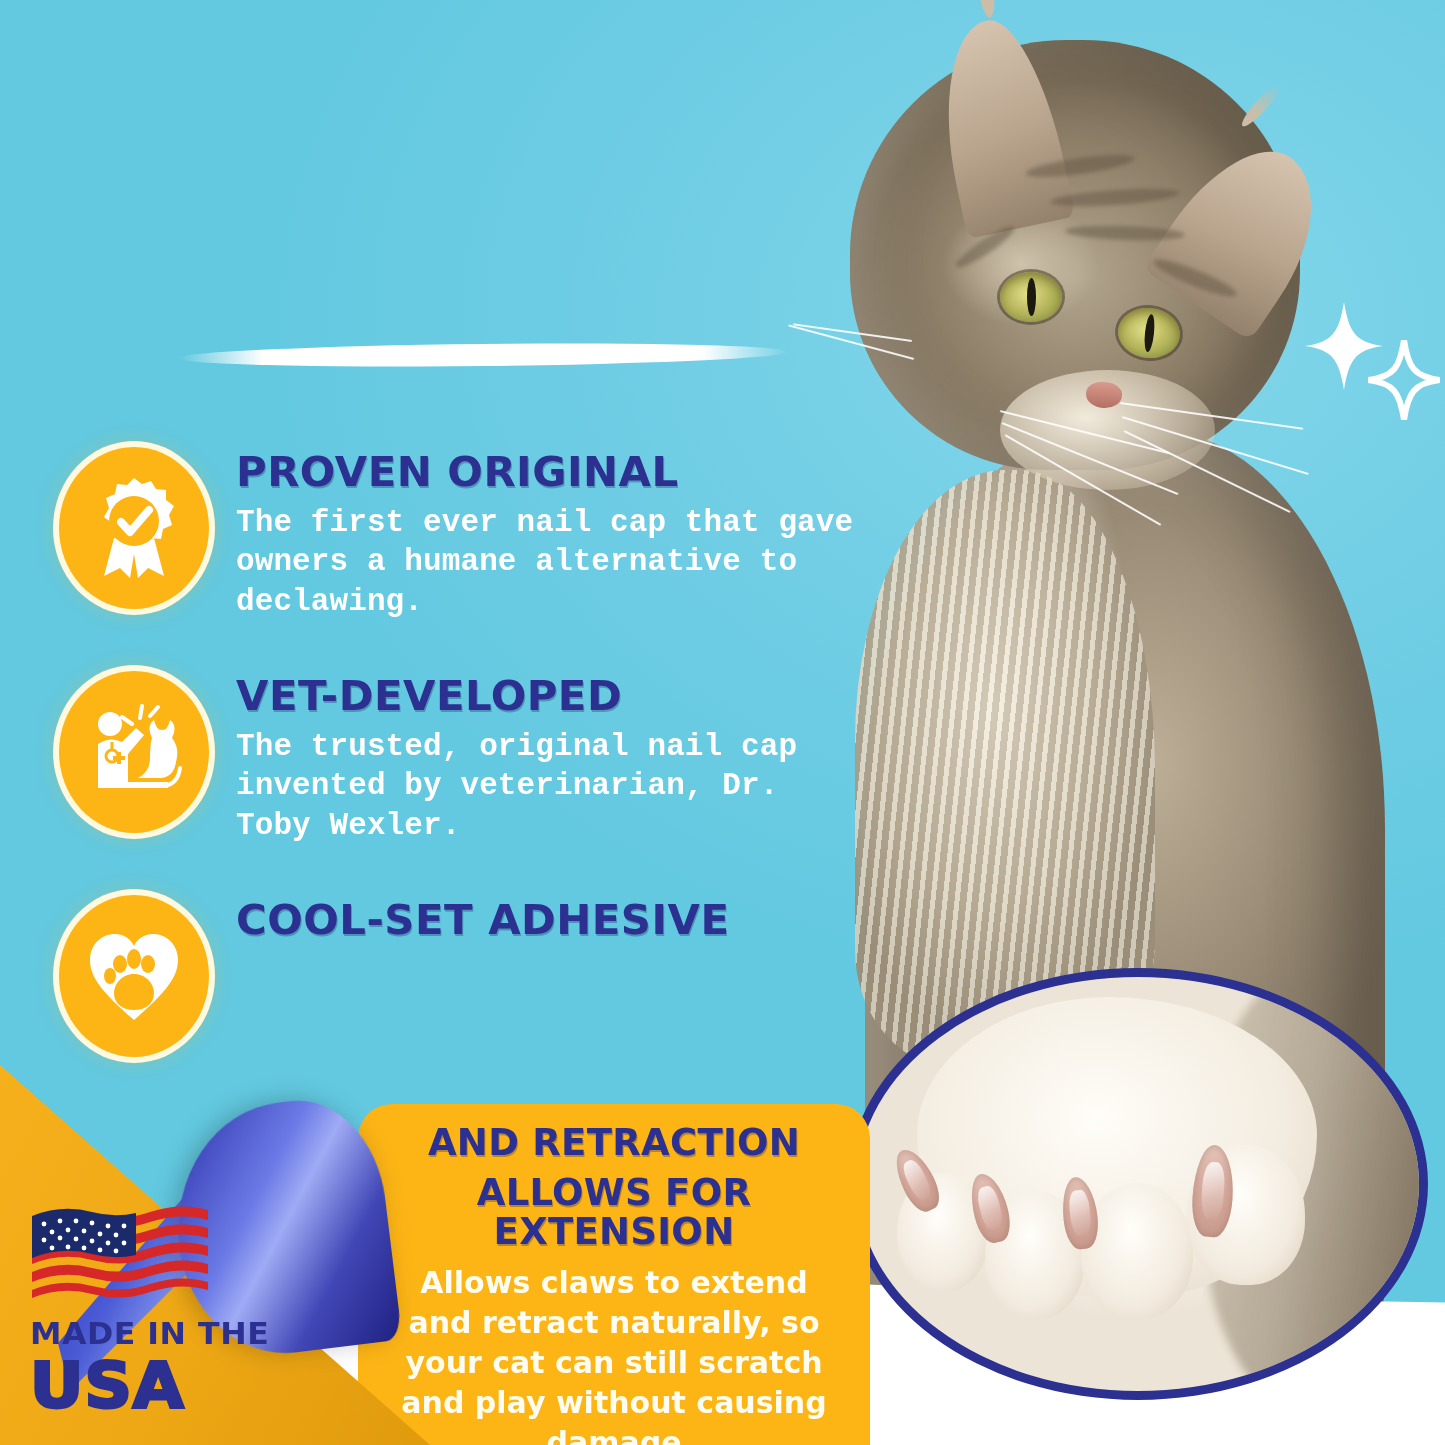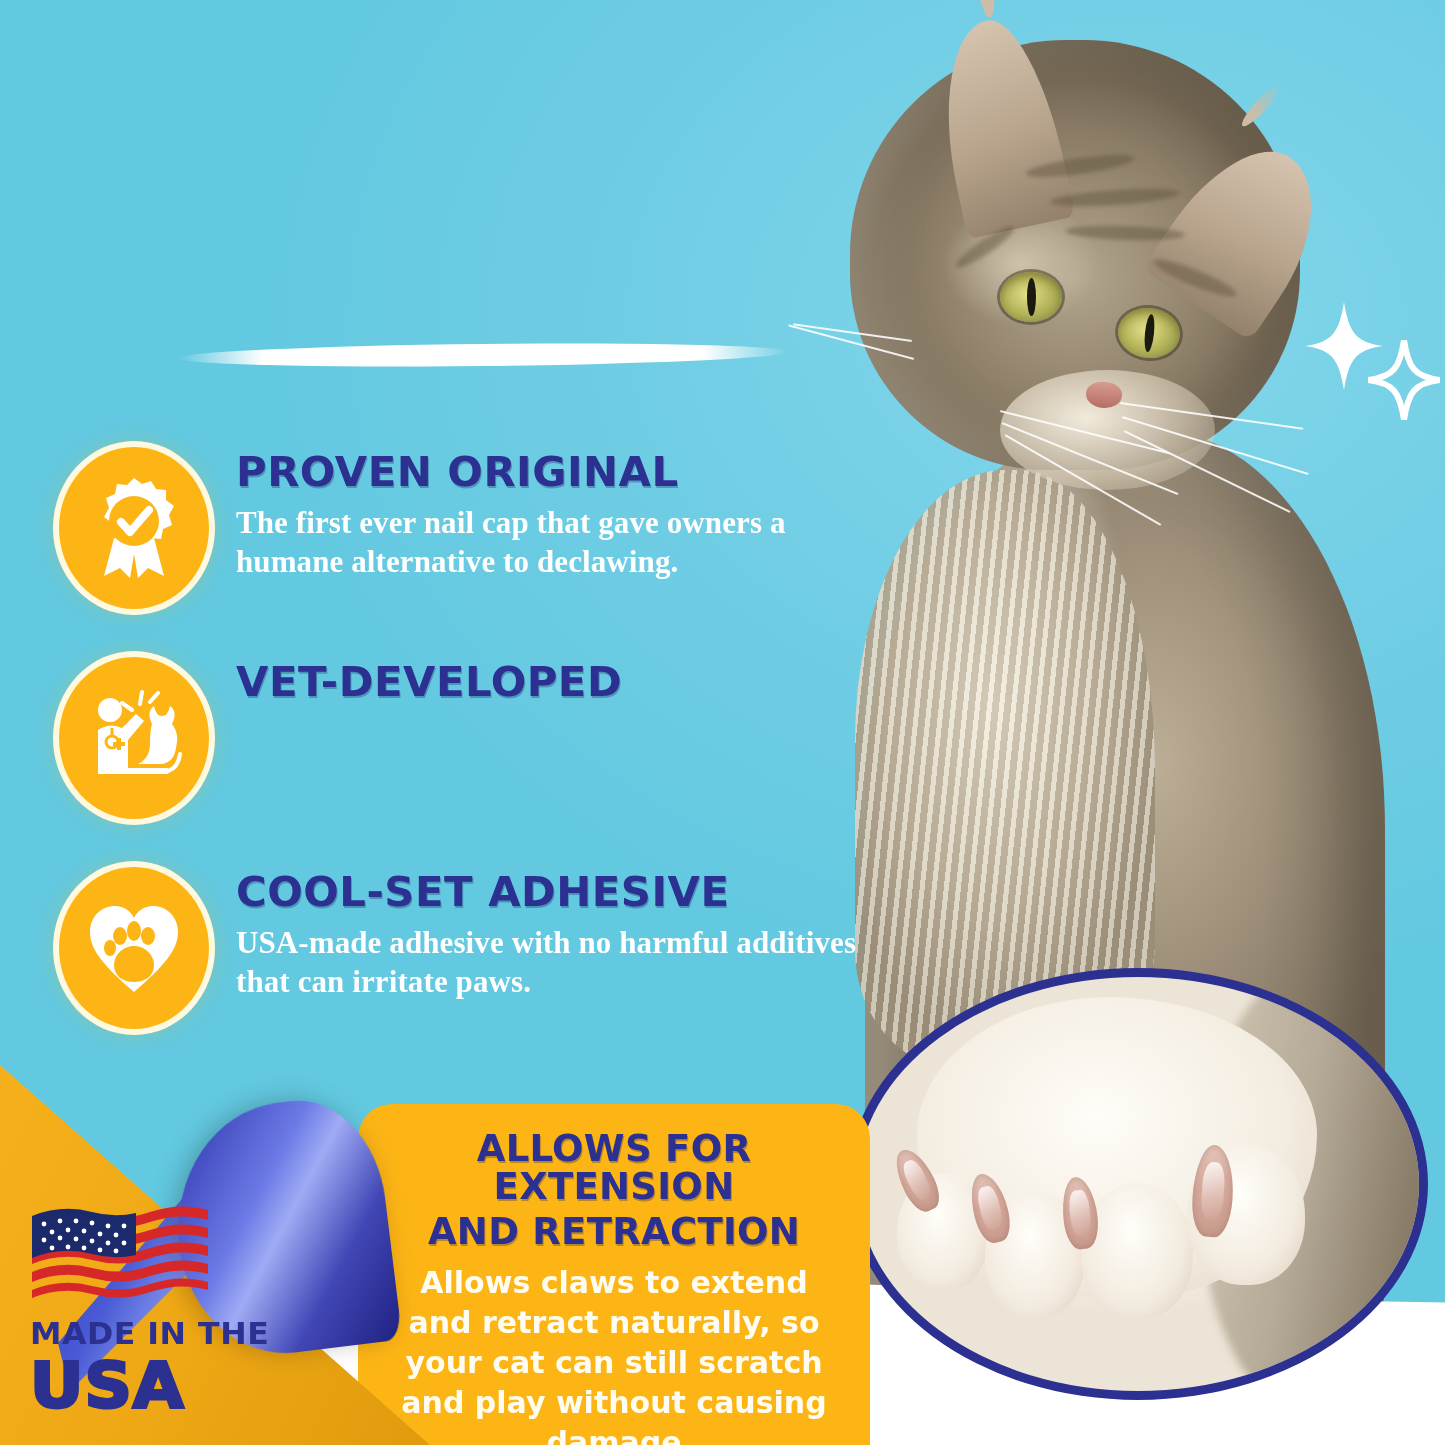--- a/index.html
+++ b/index.html
@@ -136,21 +136,21 @@
     font-family:"DejaVu Sans",sans-serif;
     font-weight:bold;
     font-size:41px;line-height:1.02;
     color:#2b3091;
     letter-spacing:.5px;
     transform:scaleX(1.02);transform-origin:left center;
     text-shadow:1px 2px 0 rgba(20,25,90,.30);
     margin-bottom:9px;
   }
   .f-desc{
-    font-family:Liberation Serif, serif;
+    font-family:Liberation Mono, monospace;
     font-weight:bold;
     font-size:31px;line-height:1.28;
     color:#ffffff;
     letter-spacing:.1px;
     max-width:640px;
   }
 
   
   .callout{
     position:absolute;left:358px;top:1104px;width:512px;
@@ -335,39 +335,39 @@
             <rect x="29" y="52" width="12" height="4" fill="#fdb515"></rect>
             <path d="M68 34 q-6 -12 2 -18 q2 10 8 10 q6 0 8 -10 q8 6 2 18 q8 10 4 24 q-2 14 -14 16 l-24 0 q12 -6 12 -20 q0 -14 2 -20 Z" fill="#fff"></path>
             <path d="M80 82 q14 -2 16 -18" fill="none" stroke="#fff" stroke-width="4" stroke-linecap="round"></path>
             <path d="M56 14 l2 -12 M66 12 l8 -9 M48 20 l-10 -7" stroke="#fff" stroke-width="4" stroke-linecap="round" fill="none"></path>
             <rect x="14" y="78" width="70" height="6" fill="#fff"></rect>
           </svg>
         </div>
       </div>
       <div class="f-text">
         <div class="f-title">VET-DEVELOPED</div>
+        <div class="f-desc">The trusted, original nail cap invented by veterinarian, Dr. Toby Wexler.</div>
       </div>
     </div>
 
     <div class="feature">
       <div class="f-icon">
         <div class="badge">
           <svg width="96" height="96" viewBox="0 0 96 96">
             <path d="M48 92 C18 66 4 50 4 32 C4 16 16 6 29 6 C38 6 45 11 48 18 C51 11 58 6 67 6 C80 6 92 16 92 32 C92 50 78 66 48 92 Z" fill="#fff"></path>
             <ellipse cx="34" cy="36" rx="7" ry="9" fill="#fdb515"></ellipse>
             <ellipse cx="48" cy="31" rx="7" ry="10" fill="#fdb515"></ellipse>
             <ellipse cx="62" cy="36" rx="7" ry="9" fill="#fdb515"></ellipse>
             <ellipse cx="24" cy="48" rx="6" ry="8" fill="#fdb515"></ellipse>
             <path d="M48 46 C60 46 68 56 68 65 C68 76 59 82 48 82 C37 82 28 76 28 65 C28 56 36 46 48 46 Z" fill="#fdb515"></path>
           </svg>
         </div>
       </div>
       <div class="f-text">
         <div class="f-title">COOL-SET ADHESIVE</div>
-        <div class="f-desc">USA-made adhesive with no harmful additives that can irritate paws.</div>
       </div>
     </div>
 
   </div>
 
   <div class="bg-white-bottom"></div>
 
   <div class="paw-oval">
     <div class="paw-fur-edge"></div>
     <div class="paw-pad paw-main"></div>
@@ -385,22 +385,22 @@
       </div>
     <div class="claw" style="left:206px;top:200px;width:34px;height:72px;transform:rotate(-6deg);">
         <div class="claw-shine"></div>
       </div>
     <div class="claw" style="left:336px;top:168px;width:40px;height:92px;transform:rotate(4deg);">
         <div class="claw-shine"></div>
       </div>
   </div>
 
   <div class="callout">
+    <div class="co-title" style="margin-top:-6px;">AND RETRACTION</div>
     <div class="co-title">ALLOWS FOR EXTENSION</div>
-    <div class="co-title" style="margin-top:-6px;">AND RETRACTION</div>
     <div class="co-desc">Allows claws to extend and retract naturally, so your cat can still scratch and play without causing damage</div>
   </div>
 
   <div class="curl-yellow"></div>
   <div class="curl-blue"></div>
   <div class="curl-blue2"></div>
 
   <div class="usa-badge">
     <svg class="flag" viewBox="0 0 180 96">
       <g>

